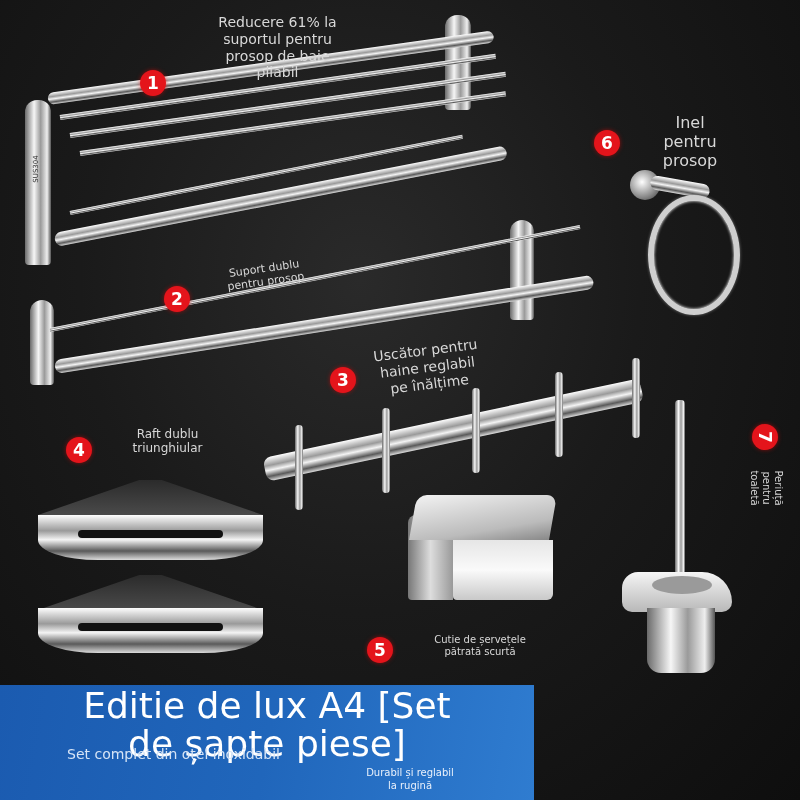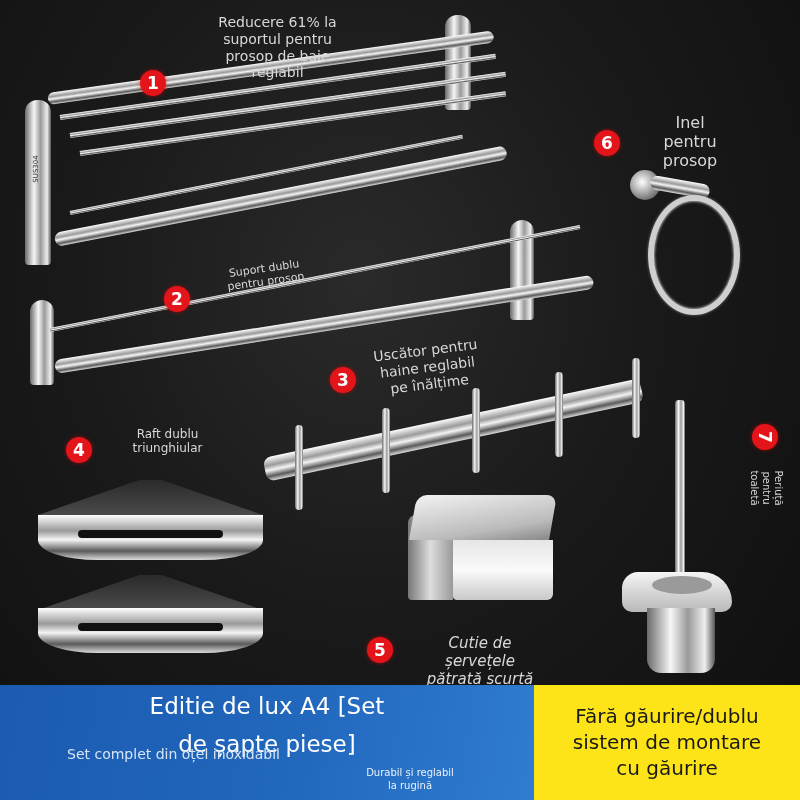--- a/index.html
+++ b/index.html
@@ -5,21 +5,21 @@
   html, body { margin:0; padding:0; }
   body { width:800px; height:800px; overflow:hidden; background:#111; font-family:"DejaVu Sans", sans-serif; }
   .canvas { position:relative; width:800px; height:800px; background:radial-gradient(ellipse at 45% 35%, #2a2a2a 0%, #1a1a1a 45%, #0e0e0e 100%); overflow:hidden; }
   .lbl { position:absolute; color:#d8d8d8; text-align:center; line-height:1.2; }
   .badge { position:absolute; width:26px; height:26px; border-radius:50%; background:#e4141b; color:#fff; font-size:17px; font-weight:bold; display:flex; align-items:center; justify-content:center; box-shadow:0 0 4px rgba(255,0,0,.5); }
   .chrome { background:linear-gradient(180deg,#fefefe 0%,#9a9a9a 35%,#f4f4f4 55%,#5a5a5a 80%,#dcdcdc 100%); }
   .chrome-v { background:linear-gradient(90deg,#6a6a6a 0%,#f6f6f6 35%,#9a9a9a 60%,#eeeeee 85%,#555 100%); }
   .abs { position:absolute; }
   .bottom-blue { position:absolute; left:0; top:685px; width:534px; height:115px; background:linear-gradient(100deg,#1b5bb0 0%,#2066bb 50%,#2f7cd0 100%); }
   .bottom-yellow { position:absolute; left:534px; top:685px; width:266px; height:115px; background:#fde419; }
-  .blue-title { position:absolute; left:0; width:534px; top:2px; text-align:center; color:#fff; font-size:23px; line-height:38px; }
+  .blue-title { position:absolute; left:0; width:534px; top:2px; text-align:center; color:#fff; font-size:36px; line-height:38px; }
   .blue-sub { position:absolute; left:20px; width:260px; top:60px; text-align:right; color:#d6e4f6; font-size:14px; line-height:19px; }
   .blue-sub2 { position:absolute; left:330px; width:160px; top:81px; text-align:center; color:#e8f0fb; font-size:10px; line-height:13px; }
   .yellow-text { position:absolute; left:0; width:266px; top:18px; text-align:center; color:#1a1a1a; font-size:20px; line-height:26px; }
 </style>
 </head>
 <body>
 
 <div class="canvas">
 
   <div class="abs" style="left:20px;top:15px;width:500px;height:265px;">
@@ -31,21 +31,21 @@
     <div class="abs chrome" style="left:50px;top:118px;width:440px;height:5px;transform:rotate(-8deg);transform-origin:left;"></div>
     <div class="abs chrome" style="left:60px;top:136px;width:430px;height:5px;transform:rotate(-8deg);transform-origin:left;"></div>
     <div class="abs chrome" style="left:35px;top:218px;width:460px;height:14px;transform:rotate(-11deg);transform-origin:left;border-radius:7px;"></div>
     <div class="abs chrome" style="left:50px;top:196px;width:400px;height:4px;transform:rotate(-11deg);transform-origin:left;"></div>
   </div>
   <div class="badge" style="left:140px;top:70px;">1</div>
   <div class="lbl" style="left:185px;top:14px;width:185px;font-size:14px;">
     <div>Reducere 61% la</div>
     <div>suportul pentru</div>
     <div>prosop de baie</div>
-    <div>reglabil</div>
+    <div>pliabil</div>
   </div>
 
   <div class="abs" style="left:25px;top:220px;width:560px;height:170px;">
     <div class="abs chrome-v" style="left:5px;top:80px;width:24px;height:85px;border-radius:12px 12px 4px 4px;"></div>
     <div class="abs chrome-v" style="left:485px;top:0px;width:24px;height:100px;border-radius:12px 12px 4px 4px;"></div>
     <div class="abs chrome" style="left:25px;top:108px;width:540px;height:4px;transform:rotate(-11deg);transform-origin:left;"></div>
     <div class="abs chrome" style="left:30px;top:140px;width:545px;height:14px;transform:rotate(-9deg);transform-origin:left;border-radius:7px;"></div>
   </div>
   <div class="badge" style="left:164px;top:286px;">2</div>
   <div class="lbl" style="left:210px;top:262px;width:110px;font-size:11px;transform:rotate(-8deg);">
@@ -81,21 +81,21 @@
     <div>Raft dublu</div>
     <div>triunghiular</div>
   </div>
 
   <div class="abs" style="left:408px;top:495px;width:145px;height:105px;">
     <div class="abs" style="left:0;top:20px;width:45px;height:85px;background:linear-gradient(90deg,#777,#ddd,#999);border-radius:8px 0 0 4px;"></div>
     <div class="abs" style="left:5px;top:0;width:140px;height:45px;background:linear-gradient(170deg,#f2f2f2,#bbb 70%,#888);border-radius:10px 10px 0 0;transform:skewX(-10deg);"></div>
     <div class="abs" style="left:45px;top:45px;width:100px;height:60px;background:linear-gradient(180deg,#e6e6e6,#fafafa 50%,#c9c9c9);border-radius:0 0 6px 4px;"></div>
   </div>
   <div class="badge" style="left:367px;top:637px;">5</div>
-  <div class="lbl" style="left:415px;top:634px;width:130px;font-size:15px;font-style:italic;">
+  <div class="lbl" style="left:415px;top:634px;width:130px;font-size:10px;">
     <div>Cutie de șervețele</div>
     <div>pătrată scurtă</div>
   </div>
 
   <div class="abs" style="left:630px;top:165px;width:110px;height:155px;">
     <div class="abs" style="left:0;top:5px;width:30px;height:30px;border-radius:50%;background:radial-gradient(circle at 40% 40%,#fff,#888 60%,#333);"></div>
     <div class="abs chrome" style="left:20px;top:15px;width:60px;height:14px;border-radius:7px;transform:rotate(10deg);"></div>
     <div class="abs" style="left:18px;top:30px;width:92px;height:120px;border-radius:50%;border:6px solid #cfcfcf;box-sizing:border-box;box-shadow:inset 0 0 3px #fff, 0 0 3px #777;"></div>
   </div>
   <div class="badge" style="left:594px;top:130px;">6</div>
@@ -124,20 +124,13 @@
       <div>de șapte piese]</div>
     </div>
     <div class="blue-sub">
       <div>Set complet din oțel inoxidabil</div>
     </div>
     <div class="blue-sub2">
       <div>Durabil și reglabil</div>
       <div>la rugină</div>
     </div>
   </div>
-  <div class="bottom-yellow">
-    <div class="yellow-text">
-      <div>Fără găurire/dublu</div>
-      <div>sistem de montare</div>
-      <div>cu găurire</div>
-    </div>
-  </div>
 </div>
 
 </body></html>

